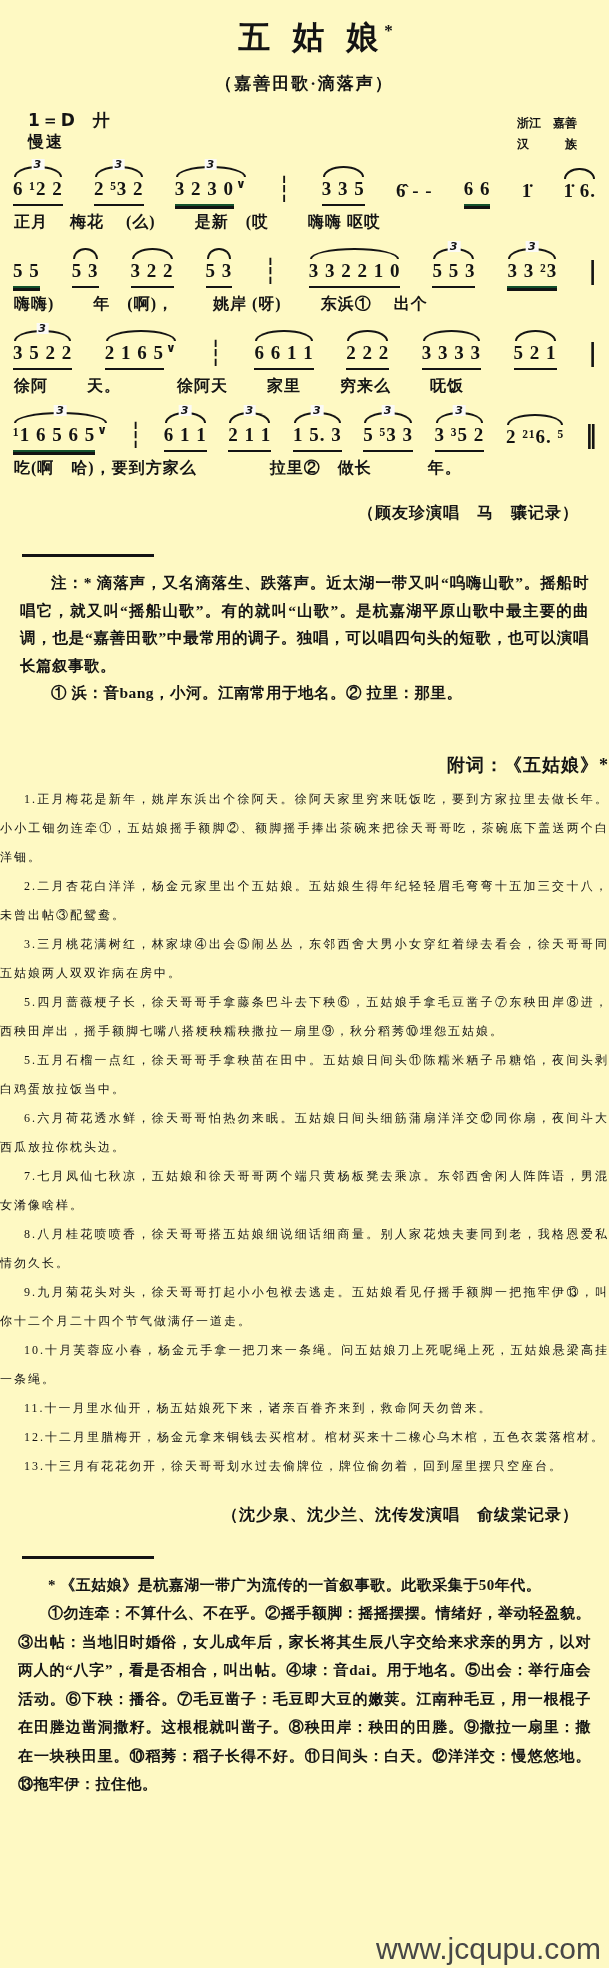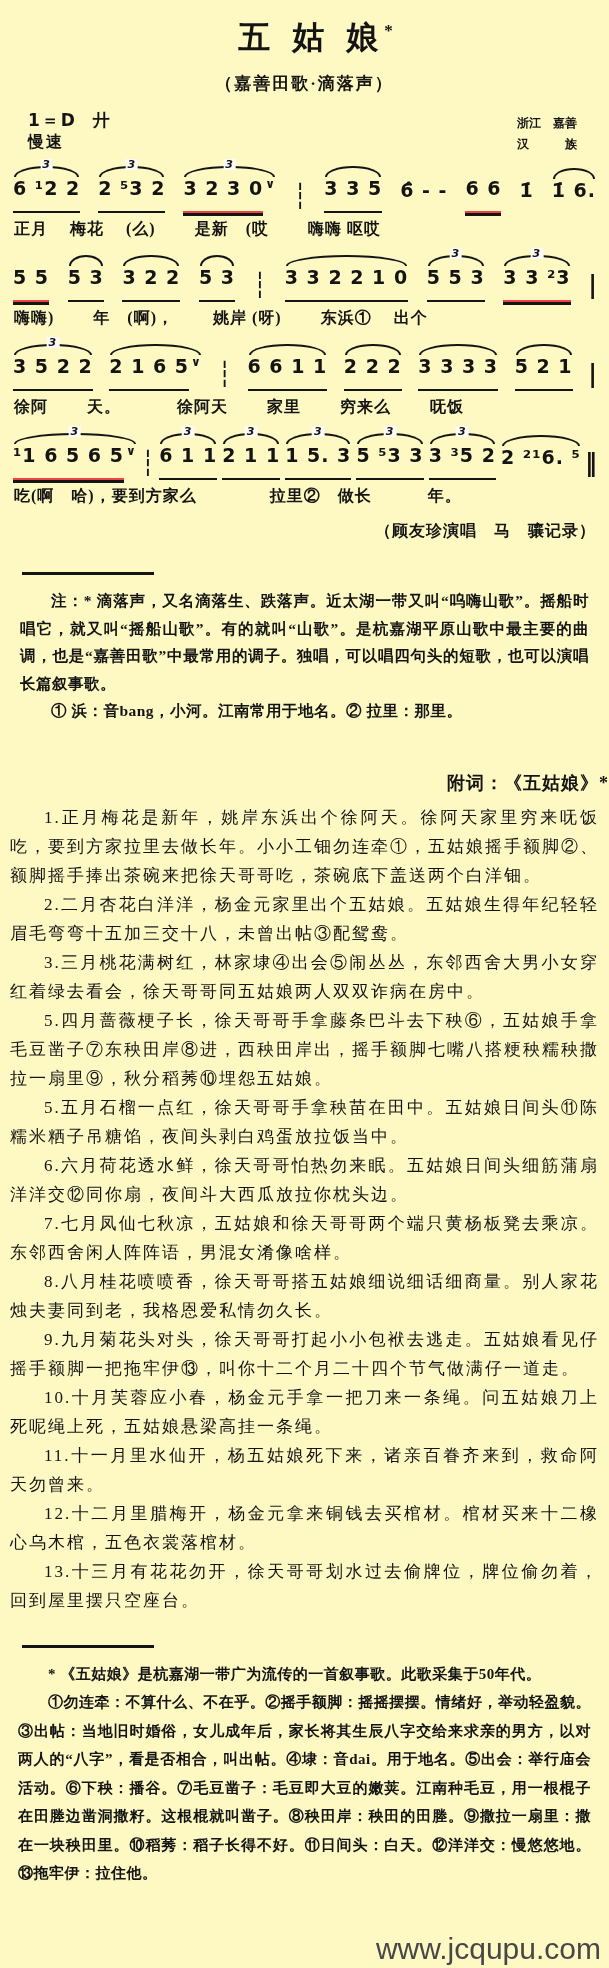--- a/index.html
+++ b/index.html
@@ -24,34 +24,34 @@
   .score{margin-top:10px;}
   .system{margin-bottom:12px;}
   .notes-row{display:flex;justify-content:space-between;align-items:flex-end;
     padding:0 12px;font-family:"DejaVu Sans",sans-serif;font-weight:bold;font-size:19px;}
   .grp{position:relative;padding:14px 1px 3px;white-space:pre;letter-spacing:1px;}
   .arc{position:absolute;top:3px;left:2px;right:2px;height:9px;
     border:2px solid #141414;border-bottom:none;
     border-radius:50% 50% 0 0 / 100% 100% 0 0;}
   .arcnum{position:absolute;top:-9px;left:50%;transform:translateX(-50%);
     font-size:11px;font-style:italic;font-weight:bold;background:#fbfaf6;padding:0 2px;line-height:1;}
-  .nt{padding-bottom:12px;display:inline-block;}
+  .nt{padding-bottom:4px;display:inline-block;font-family:Liberation Serif, serif;}
   .nt.u1{border-bottom:2px solid #141414;}
-  .nt.u2{border-bottom:2px solid #ef4444;box-shadow:0 3px 0 #141414;}
+  .nt.u2{border-bottom:2px solid #14532d;box-shadow:0 3px 0 #141414;}
   .breath{font-size:12px;vertical-align:top;margin-left:2px;}
   .bar{font-size:24px;padding-bottom:6px;white-space:pre;}
   .lyrics-row{font-weight:bold;font-size:16px;padding:3px 14px 0;white-space:pre-wrap;letter-spacing:1px;}
   
-  .attr{text-align:right;padding-right:13px;font-weight:bold;font-size:16px;letter-spacing:1px;margin-top:14px;}
+  .attr{text-align:right;padding-right:30px;font-weight:bold;font-size:16px;letter-spacing:1px;margin-top:24px;}
   .hr-short{width:132px;height:0;border-top:3px solid #141414;margin:30px 0 12px 22px;}
   .note-block p{margin:0 20px;font-size:15.5px;font-weight:bold;line-height:27.5px;
     text-indent:2em;letter-spacing:0.5px;text-align:justify;}
   
   .fuci-heading{margin:46px 0 8px 30px;font-size:18px;font-weight:bold;letter-spacing:1px;text-align:right;}
-  .verse{margin:0 10px;font-size:17px;line-height:29px;text-indent:2em;
+  .verse{margin:0 0;font-size:12px;line-height:29px;text-indent:2em;
     letter-spacing:2px;text-align:justify;}
   
   .fnote{margin:0 18px;font-size:15px;font-weight:bold;line-height:28.5px;
     text-indent:2em;letter-spacing:0.5px;text-align:justify;}
   .watermark{position:absolute;right:8px;bottom:2px;
     font-family:"Liberation Sans",sans-serif;font-size:30px;color:#474747;letter-spacing:0;}
 </style>
 </head>
 <body>
 
@@ -145,20 +145,21 @@
       <p class="verse">5.五月石榴一点红，徐天哥哥手拿秧苗在田中。五姑娘日间头⑪陈糯米粞子吊糖馅，夜间头剥白鸡蛋放拉饭当中。</p>
       <p class="verse">6.六月荷花透水鲜，徐天哥哥怕热勿来眠。五姑娘日间头细筋蒲扇洋洋交⑫同你扇，夜间斗大西瓜放拉你枕头边。</p>
       <p class="verse">7.七月凤仙七秋凉，五姑娘和徐天哥哥两个端只黄杨板凳去乘凉。东邻西舍闲人阵阵语，男混女淆像啥样。</p>
       <p class="verse">8.八月桂花喷喷香，徐天哥哥搭五姑娘细说细话细商量。别人家花烛夫妻同到老，我格恩爱私情勿久长。</p>
       <p class="verse">9.九月菊花头对头，徐天哥哥打起小小包袱去逃走。五姑娘看见仔摇手额脚一把拖牢伊⑬，叫你十二个月二十四个节气做满仔一道走。</p>
       <p class="verse">10.十月芙蓉应小春，杨金元手拿一把刀来一条绳。问五姑娘刀上死呢绳上死，五姑娘悬梁高挂一条绳。</p>
       <p class="verse">11.十一月里水仙开，杨五姑娘死下来，诸亲百眷齐来到，救命阿天勿曾来。</p>
       <p class="verse">12.十二月里腊梅开，杨金元拿来铜钱去买棺材。棺材买来十二橡心乌木棺，五色衣裳落棺材。</p>
       <p class="verse">13.十三月有花花勿开，徐天哥哥划水过去偷牌位，牌位偷勿着，回到屋里摆只空座台。</p>
     </div>
+  <div class="attr">（沈少泉、沈少兰、沈传发演唱　俞绂棠记录）</div>
 
   <div>
     <div class="hr-short"></div>
     <div>
         <p class="fnote">* 《五姑娘》是杭嘉湖一带广为流传的一首叙事歌。此歌采集于50年代。</p>
         <p class="fnote">①勿连牵：不算什么、不在乎。②摇手额脚：摇摇摆摆。情绪好，举动轻盈貌。③出帖：当地旧时婚俗，女儿成年后，家长将其生辰八字交给来求亲的男方，以对两人的“八字”，看是否相合，叫出帖。④埭：音dai。用于地名。⑤出会：举行庙会活动。⑥下秧：播谷。⑦毛豆凿子：毛豆即大豆的嫩荚。江南种毛豆，用一根棍子在田塍边凿洞撒籽。这根棍就叫凿子。⑧秧田岸：秧田的田塍。⑨撒拉一扇里：撒在一块秧田里。⑩稻莠：稻子长得不好。⑪日间头：白天。⑫洋洋交：慢悠悠地。⑬拖牢伊：拉住他。</p>
       </div>
   </div>
 
   <div class="watermark">www.jcqupu.com</div>

